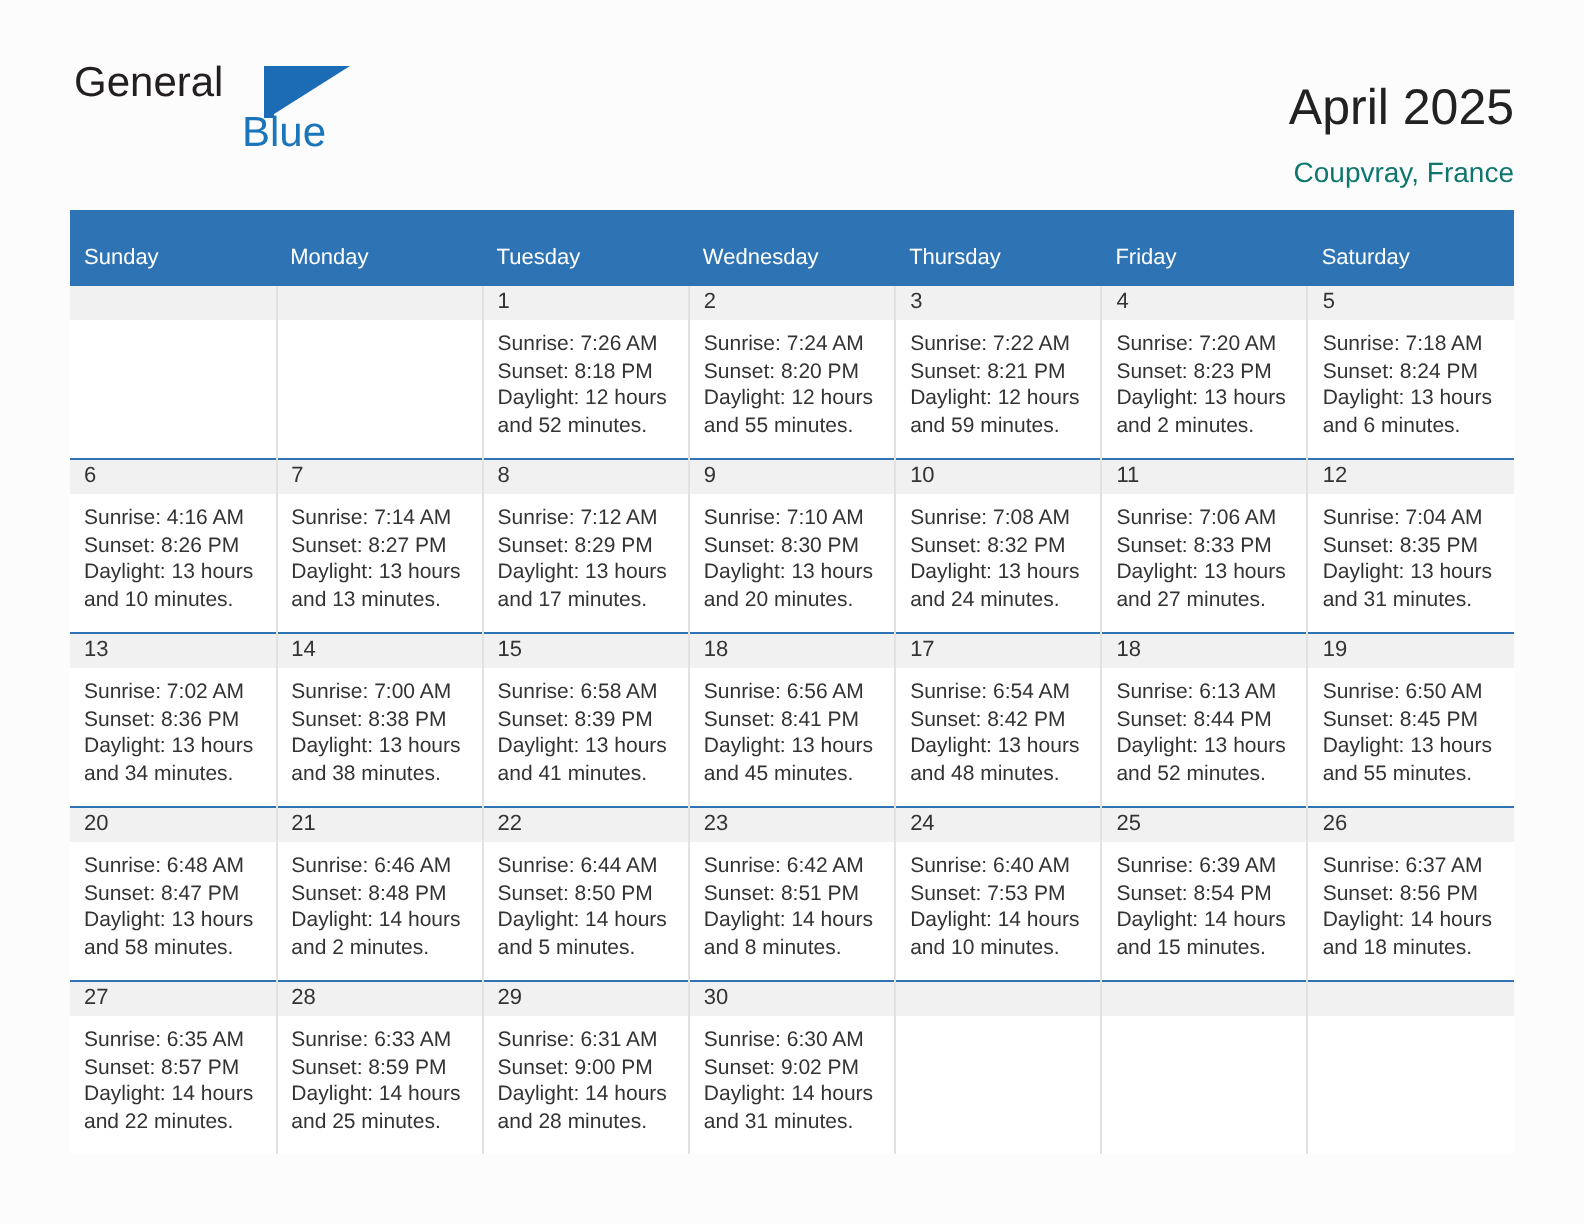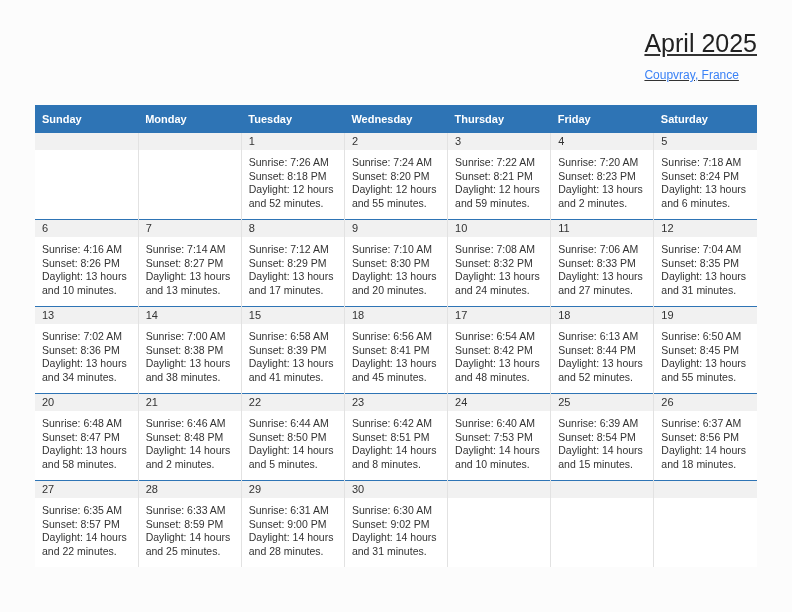--- a/index.html
+++ b/index.html
@@ -79,55 +79,54 @@
     display: block;
     position: absolute;
     left: 86px;
     top: 27px;
     line-height: 24px;
   }
 
   .title-block {
     position: absolute;
     right: 0;
-    top: 0;
-    text-align: left;
-    text-decoration: underline;
+    top: 11px;
+    text-align: right;
   }
   .cal-title {
     font-size: 25px;
     color: #222222;
     line-height: 30px;
     font-weight: 400;
     white-space: nowrap;
   }
   .cal-subtitle {
-    font-size: 12px;
-    color: #3b82f6;
+    font-size: 14px;
+    color: #0f766e;
     line-height: 20px;
     margin-top: 7px;
     white-space: nowrap;
   }
 
   
   .calendar {
     position: absolute;
     left: 35px;
     top: 105px;
     width: 722px;
     border-collapse: collapse;
     table-layout: fixed;
   }
   .calendar th {
     background: #2e74b5;
     color: #ffffff;
     font-size: 11px;
-    font-weight: bold;
+    font-weight: normal;
     text-align: left;
-    padding: 5px 0 5px 7px;
+    padding: 15px 0 5px 7px;
     height: 18px;
     border: none;
   }
   .calendar td {
     vertical-align: top;
     padding: 0;
     border-left: 1px solid #e2e2e2;
     border-top: 1px solid #2e74b5;
     background: #ffffff;
     height: 86px;
@@ -162,20 +161,28 @@
     white-space: nowrap;
   }
 </style>
 </head>
 <body>
 
 <div class="page">
 
   <div class="header">
 
+    <div class="logo">
+      <span class="logo-general">General</span>
+      <span class="logo-flag">
+        <span class="bar"></span>
+        <span class="tri"></span>
+      </span>
+      <span class="logo-blue">Blue</span>
+    </div>
 
     <div class="title-block">
       <div class="cal-title">April 2025</div>
       <div class="cal-subtitle">Coupvray, France</div>
     </div>
 
   </div>
 
   <table class="calendar">
     <thead>

